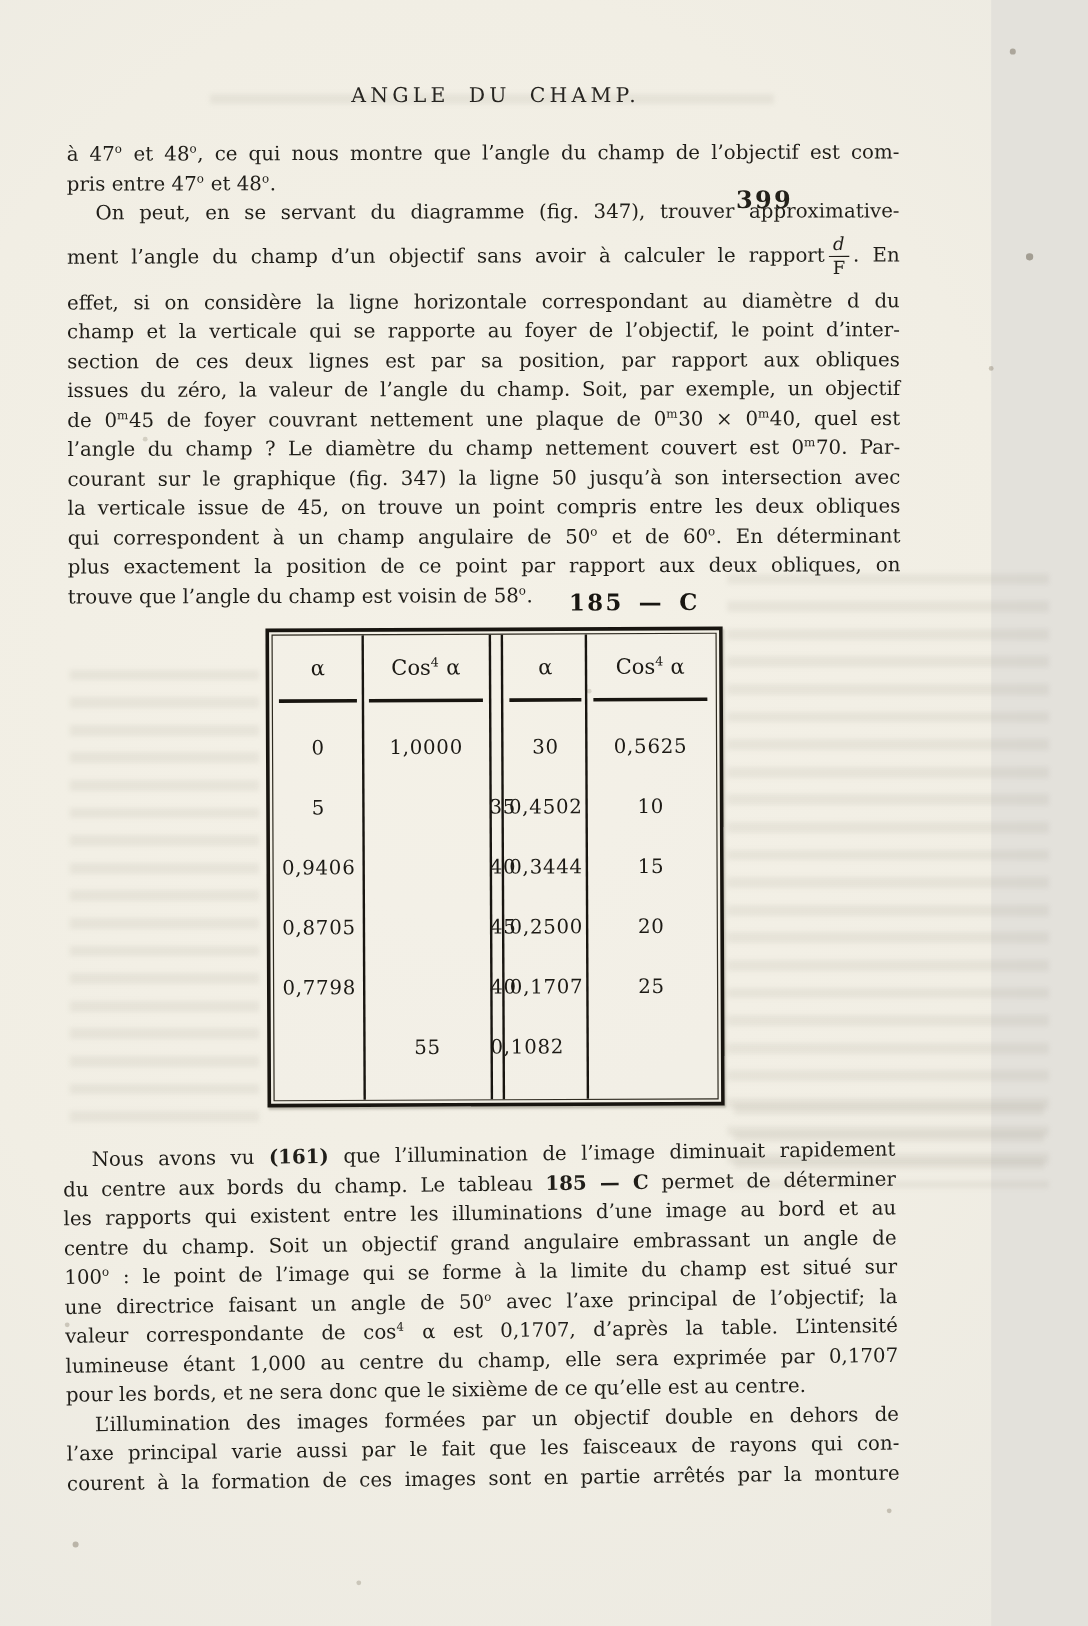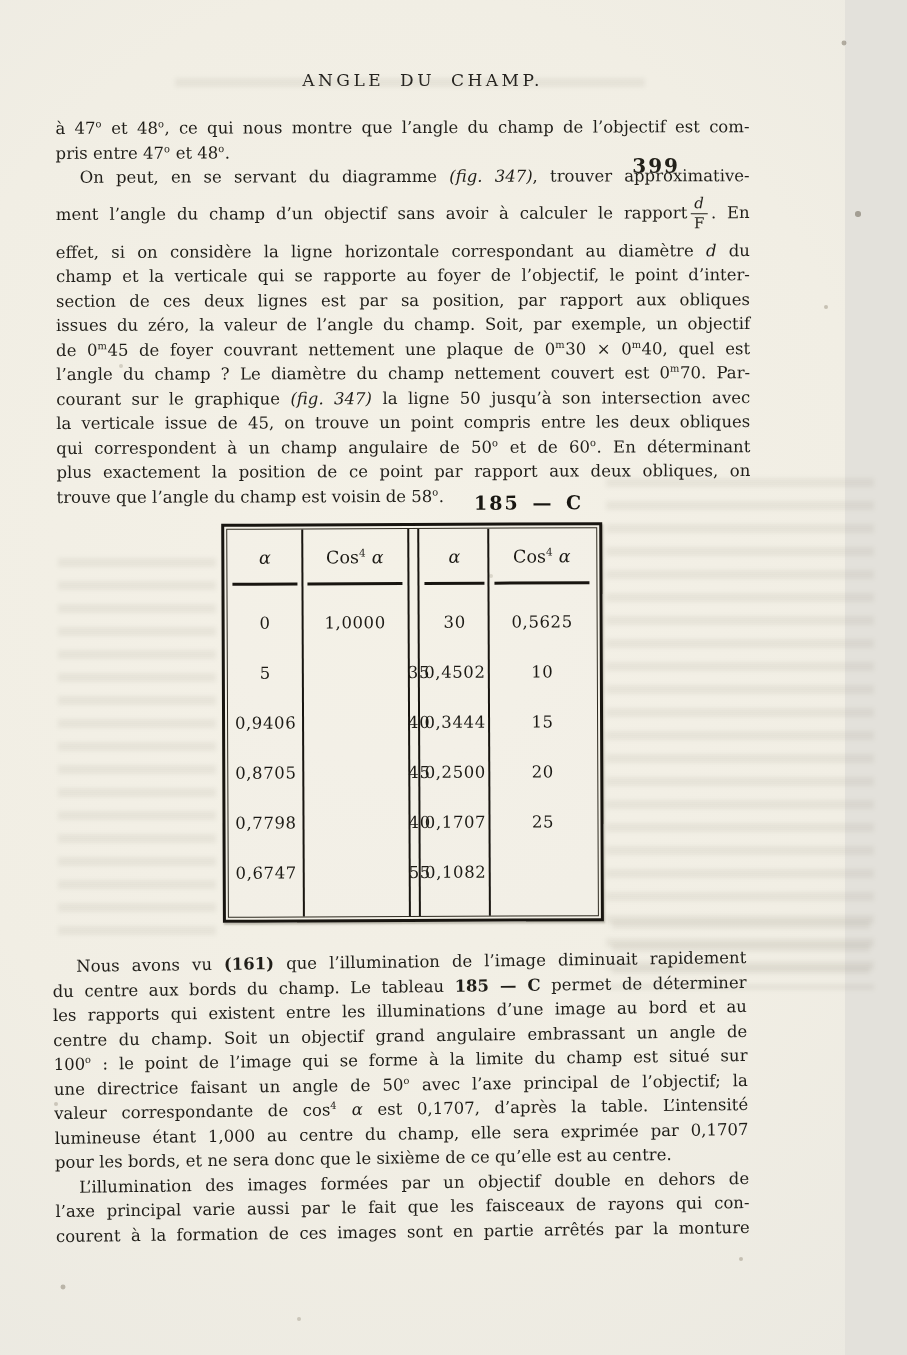--- a/index.html
+++ b/index.html
@@ -6,21 +6,20 @@
   body {
     width:907px; height:1355px; overflow:hidden;
     background:#e3e1db;
     font-family:"DejaVu Serif","Liberation Serif",serif;
   }
   .page {
     position:relative; width:826px; height:1355px;
     background:
       radial-gradient(ellipse 130% 95% at 46% 42%, #f4f1e7 0%, #f1eee4 45%, #ebe9e1 75%, #e5e3dc 95%, #e1dfd9 100%);
     color:#1d1b17;
-    padding-left:19px;
   }
   
   .specks {
     position:absolute; left:0; top:0; width:2px; height:2px; border-radius:50%;
     background:transparent;
     box-shadow:
       843px 42px 0 1.5px rgba(105,95,78,.45),
       857px 213px 0 2px rgba(100,92,76,.5),
       825px 306px 0 1px rgba(120,110,90,.35),
       62px 1286px 0 1.5px rgba(110,100,82,.4),
@@ -60,21 +59,21 @@
   .para { margin:0; }
   .line {
     font-size:16.5px; line-height:24.5px;
     text-align:justify; text-align-last:justify;
     color:#201e19;
   }
   .line.last { text-align-last:left; }
   .line.indent { text-indent:24px; }
   .line.tall { padding:7px 0 8px; }
 
-  .it { font-style:italic; }
+  .it { }
   .bd { font-weight:bold; }
   .sup { font-size:.6em; vertical-align:super; line-height:0; letter-spacing:.5px; }
 
   .frac {
     display:inline-flex; flex-direction:column; align-items:center;
     vertical-align:middle; line-height:1; margin:0 3px; font-size:15px;
   }
   .frac .num { font-style:italic; border-bottom:1.3px solid #201e19; padding:0 4px 2px; }
   .frac .den { padding-top:2px; }
 
@@ -196,21 +195,20 @@
             <div class="td">0,8705</div>
             <div class="td"></div>
             <div class="td">45</div>
             <div class="td">0,2500</div>
             <div class="td">20</div>
             <div class="td">0,7798</div>
             <div class="td"></div>
             <div class="td">40</div>
             <div class="td">0,1707</div>
             <div class="td">25</div>
-            <div class="td">0,6747</div>
             <div class="td"></div>
             <div class="td">55</div>
             <div class="td">0,1082</div>
           </div>
       </div>
     </div>
   </div>
 
   <div id="para-bottom" class="col">
       <div class="para">

